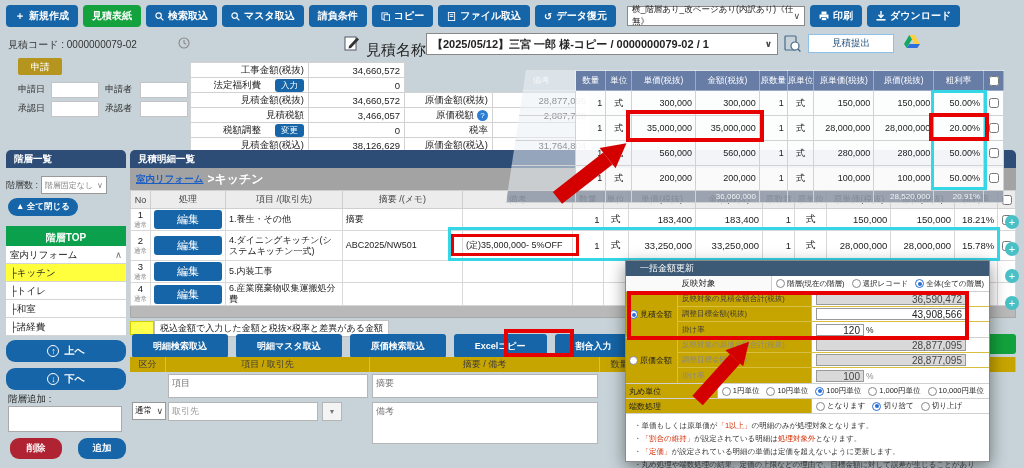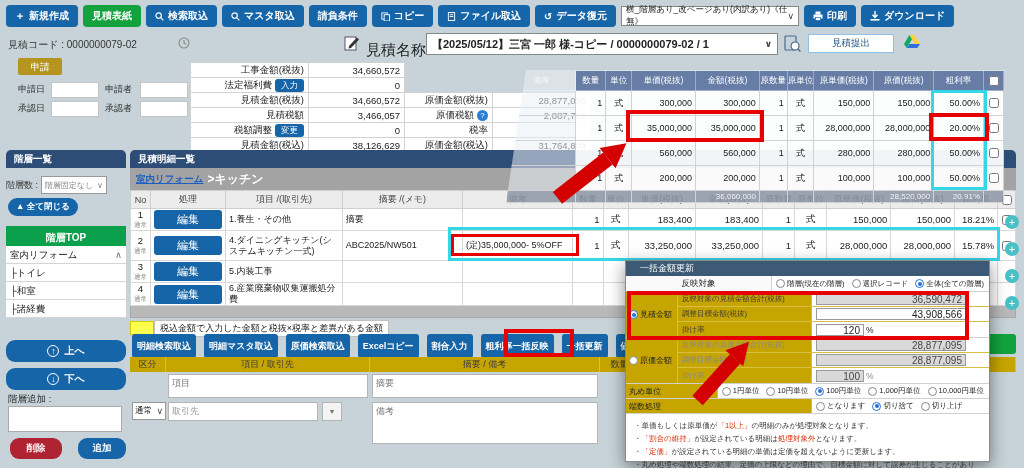--- a/index.html
+++ b/index.html
@@ -3,21 +3,21 @@
 <meta charset="utf-8">
 <style>
 *{margin:0;padding:0;box-sizing:border-box}
 body{background:#8d9ba1;font-family:"Liberation Sans","DejaVu Sans",sans-serif}
 .screen{position:relative;width:1024px;height:468px;background:#c7d3d8;overflow:hidden;font-size:10px;color:#222}
 
 .toolbar{position:absolute;left:6px;top:4px;height:24px;display:flex;gap:5px;align-items:center}
 .tbtn{border:none;cursor:pointer;background:#1565a8;color:#fff;border-radius:4px;height:22px;padding:0 9px;font-weight:bold;font-size:10px;display:flex;align-items:center;gap:4px;font-family:inherit}
 .tbtn.green{background:#13a23d}
 .ic{display:inline-flex;align-items:center}
-.lsel{background:#fff;border:1px solid #888;height:20px;width:178px;display:flex;align-items:center;justify-content:space-between;padding:0 4px;font-size:8.5px;cursor:pointer;}
+.lsel{background:#fff;border:1px solid #888;height:20px;width:178px;display:flex;align-items:center;justify-content:space-between;padding:0 4px;font-size:8.5px;cursor:pointer;margin-left:6px}
 .chev{color:#444;font-size:9px}
 
 .subrow{position:absolute;left:8px;top:32px;width:1008px;height:26px}
 .code{position:absolute;left:0;top:6px;color:#333}
 .clocksvg{position:absolute;left:170px;top:5px}
 .pencil{position:absolute;left:336px;top:3px}
 .nlabel{position:absolute;left:358px;top:9px;font-size:15px}
 .nsel{position:absolute;left:418px;top:1px;width:352px;height:22px;background:#fff;border:1px solid #888;display:flex;align-items:center;justify-content:space-between;padding:0 5px;font-weight:bold;font-size:11px;cursor:pointer}
 .docsearch{position:absolute;left:776px;top:3px}
 .submitbtn{position:absolute;left:800px;top:2px;width:86px;height:19px;background:#fff;border:1px solid #8fc0e8;color:#1a4a7a;font-size:9.5px;cursor:pointer;font-family:inherit}
@@ -30,21 +30,21 @@
 .apg .v{width:50px;height:16px;background:#fff;border:1px solid #c4c4c4;margin-right:6px}
 .apg .l2{width:36px}
 
 .sumtbl{position:absolute;left:190px;top:62px;border-collapse:collapse;font-size:9.5px}
 .sumtbl td{height:15px;border:1px solid #d2d2d2;background:#fff;padding:0 4px;white-space:nowrap}
 .sumtbl td.sl{width:118px;text-align:right}
 .sumtbl td.sv{width:96px;text-align:right}
 .sumtbl td.sl2{width:88px;text-align:right}
 .sumtbl td.sv2{width:98px;text-align:right}
 .sumtbl td.none{border:none;background:transparent}
-.inline-btn{background:#1565a8;color:#fff;border:none;border-radius:3px;padding:0 6px;font-size:8.5px;height:13px;line-height:13px;margin-left:3px;cursor:pointer;font-family:inherit}
+.inline-btn{background:#1565a8;color:#fff;border:none;border-radius:3px;padding:0 6px;font-size:8.5px;height:13px;line-height:13px;margin-left:14px;cursor:pointer;font-family:inherit}
 .qmark{display:inline-block;width:11px;height:11px;border-radius:50%;background:#2a7fd4;color:#fff;text-align:center;line-height:11px;font-size:8px;margin-left:3px}
 
 .sidebar{position:absolute;left:6px;top:150px;width:120px}
 .ptitle{background:#2d4d77;color:#fff;height:18px;line-height:18px;padding-left:8px;font-weight:bold;border-radius:5px 5px 0 0;font-size:9.5px}
 .hrow{position:absolute;left:0;width:120px}
 .hlabel{font-size:9px;color:#333}
 .hsel{display:inline-flex;width:66px;height:18px;background:#fff;border:1px solid #999;align-items:center;justify-content:space-between;padding:0 3px;font-size:8px;color:#888;cursor:pointer;vertical-align:middle}
 .bluebtn{background:#1565a8;color:#fff;border:none;border-radius:9px;cursor:pointer;font-family:inherit;font-weight:bold}
 .collapsebtn{position:absolute;top:48px;left:2px;width:70px;height:18px;font-size:8.5px}
 .topbtn{position:absolute;top:76px;left:0;width:120px;height:24px;background:#0ba04b;color:#fff;border:none;font-weight:bold;font-size:10px;cursor:pointer;font-family:inherit}
@@ -72,21 +72,21 @@
 .dtable tr.r3 td,.dtable tr.r4 td{height:22px}
 .dtable tr.ft td{background:#b9b9b9;height:12px;border-color:#a8a8a8}
 .no{font-size:9.5px;text-align:center;line-height:10px}
 .ntype{font-size:6.5px;color:#888}
 .editbtn{background:#1565a8;color:#fff;border:none;border-radius:3px;padding:2px 23px;font-size:11px;cursor:pointer;font-family:inherit}
 .itemcell{font-size:9px;white-space:normal!important;line-height:11px}
 .legend{position:absolute;top:170px;left:0;height:16px;display:flex;align-items:center}
 .lswatch{width:24px;height:14px;background:#ffff4d;border:1px solid #cfcf00}
 .ltext{background:#fff;border:1px solid #c0c0c0;padding:1px 5px;font-size:9px}
 .btnrow{position:absolute;top:184px;left:2px;display:flex;gap:8px}
-.abtn{background:#1565a8;color:#fff;border:none;border-radius:3px;height:24px;padding:0 5px;font-size:9px;font-weight:bold;cursor:pointer;white-space:nowrap;font-family:inherit}
+.abtn{background:#1565a8;color:#fff;border:none;border-radius:3px;height:24px;padding:0 21px;font-size:9px;font-weight:bold;cursor:pointer;white-space:nowrap;font-family:inherit}
 .greenfrag{position:absolute;top:184px;left:856px;width:30px;height:20px;background:#12a23d;border:none;border-radius:3px;cursor:pointer}
 .formhdr{position:absolute;top:207px;left:0;width:886px;height:15px;display:flex;background:#c7a500;font-size:9px;color:#3c3c3c}
 .fh{border-right:1px solid #d8bf40;display:flex;align-items:center;justify-content:center;height:15px}
 .fta{position:absolute;border:1px solid #b5b5b5;background:#fff;font-size:9px;resize:none;font-family:inherit;padding:2px 3px;color:#333}
 .kselect{position:absolute;top:252px;left:2px;width:34px;height:18px;background:#fff;border:1px solid #999;font-size:8.5px;display:flex;align-items:center;justify-content:space-between;padding:0 2px;cursor:pointer}
 .vinput{position:absolute;top:252px;left:38px;width:150px;height:19px;border:1px solid #b5b5b5;background:#fff;font-size:9px;padding:0 3px;color:#999;display:flex;align-items:center}
 .vmini{position:absolute;top:252px;left:192px;width:20px;height:19px;border:1px solid #b5b5b5;background:#f4f4f4;font-size:7px;color:#777;text-align:center;line-height:18px;cursor:pointer}
 .qtyval{position:absolute;top:226px;left:468px;width:38px;text-align:right;font-size:9.5px}
 
 .plusbtn{position:absolute;left:1005px;width:14px;height:14px;border-radius:50%;background:#49c0c5;color:#fff;border:none;font-size:11px;line-height:12px;text-align:center;cursor:pointer;padding:0}
@@ -302,20 +302,23 @@
           <span>∨</span>
         </span>
     </div>
     <button class="bluebtn collapsebtn"><span>▲</span> <span>全て閉じる</span></button>
     <button class="topbtn">階層TOP</button>
     <div class="tree">
       <div class="titem">
           <span>室内リフォーム</span>
           <span style="padding-right:4px;color:#777">∧</span>
         </div>
+      <div class="titem sel">
+          <span>├キッチン</span>
+        </div>
       <div class="titem">
           <span>├トイレ</span>
         </div>
       <div class="titem">
           <span>├和室</span>
         </div>
       <div class="titem">
           <span>├諸経費</span>
         </div>
     </div>

